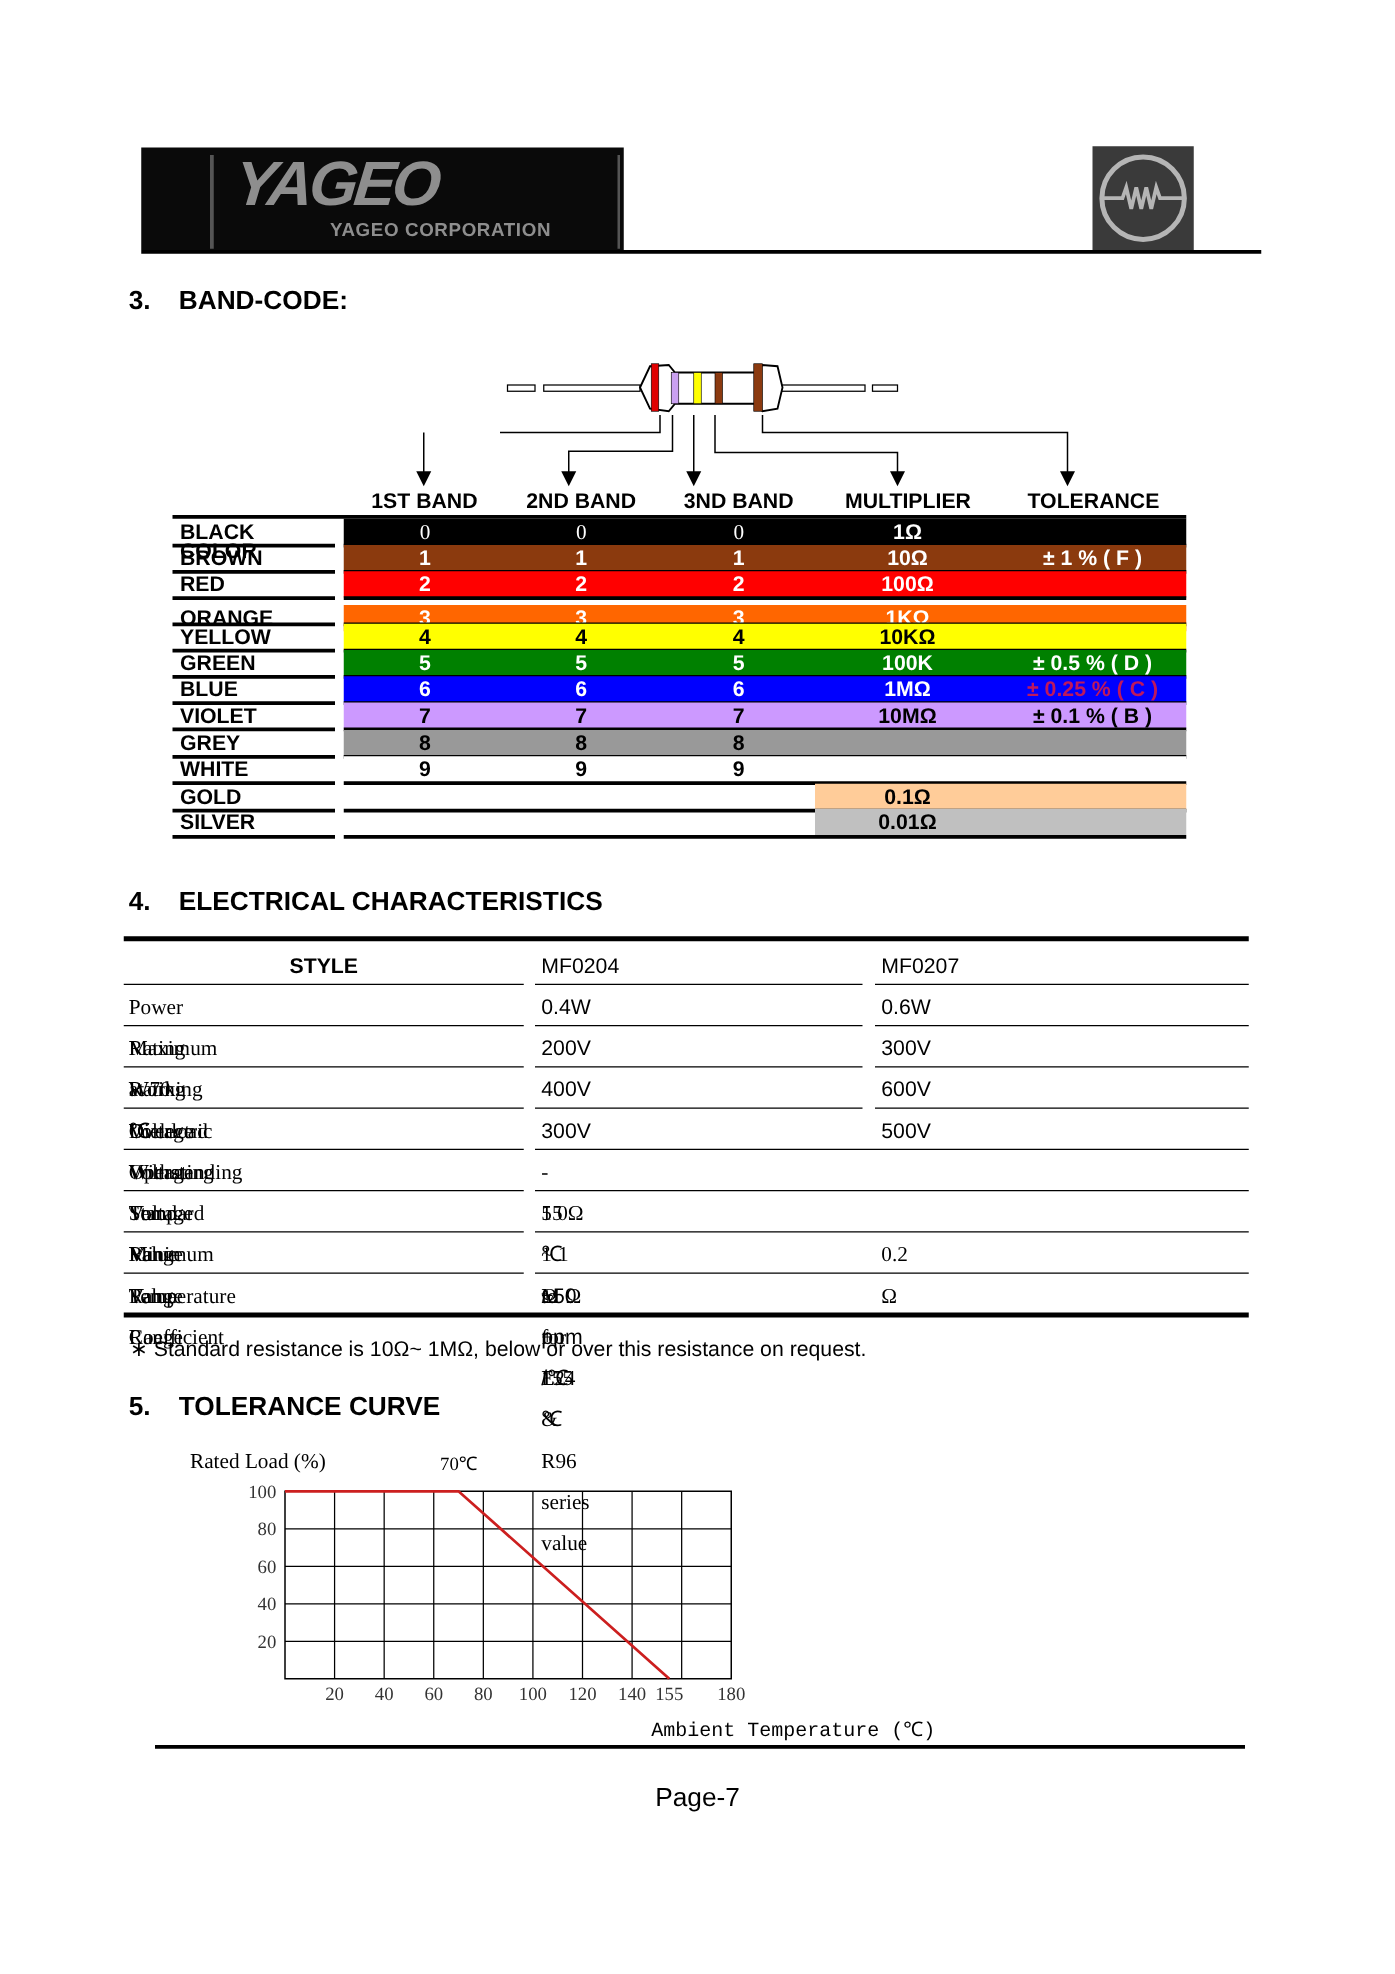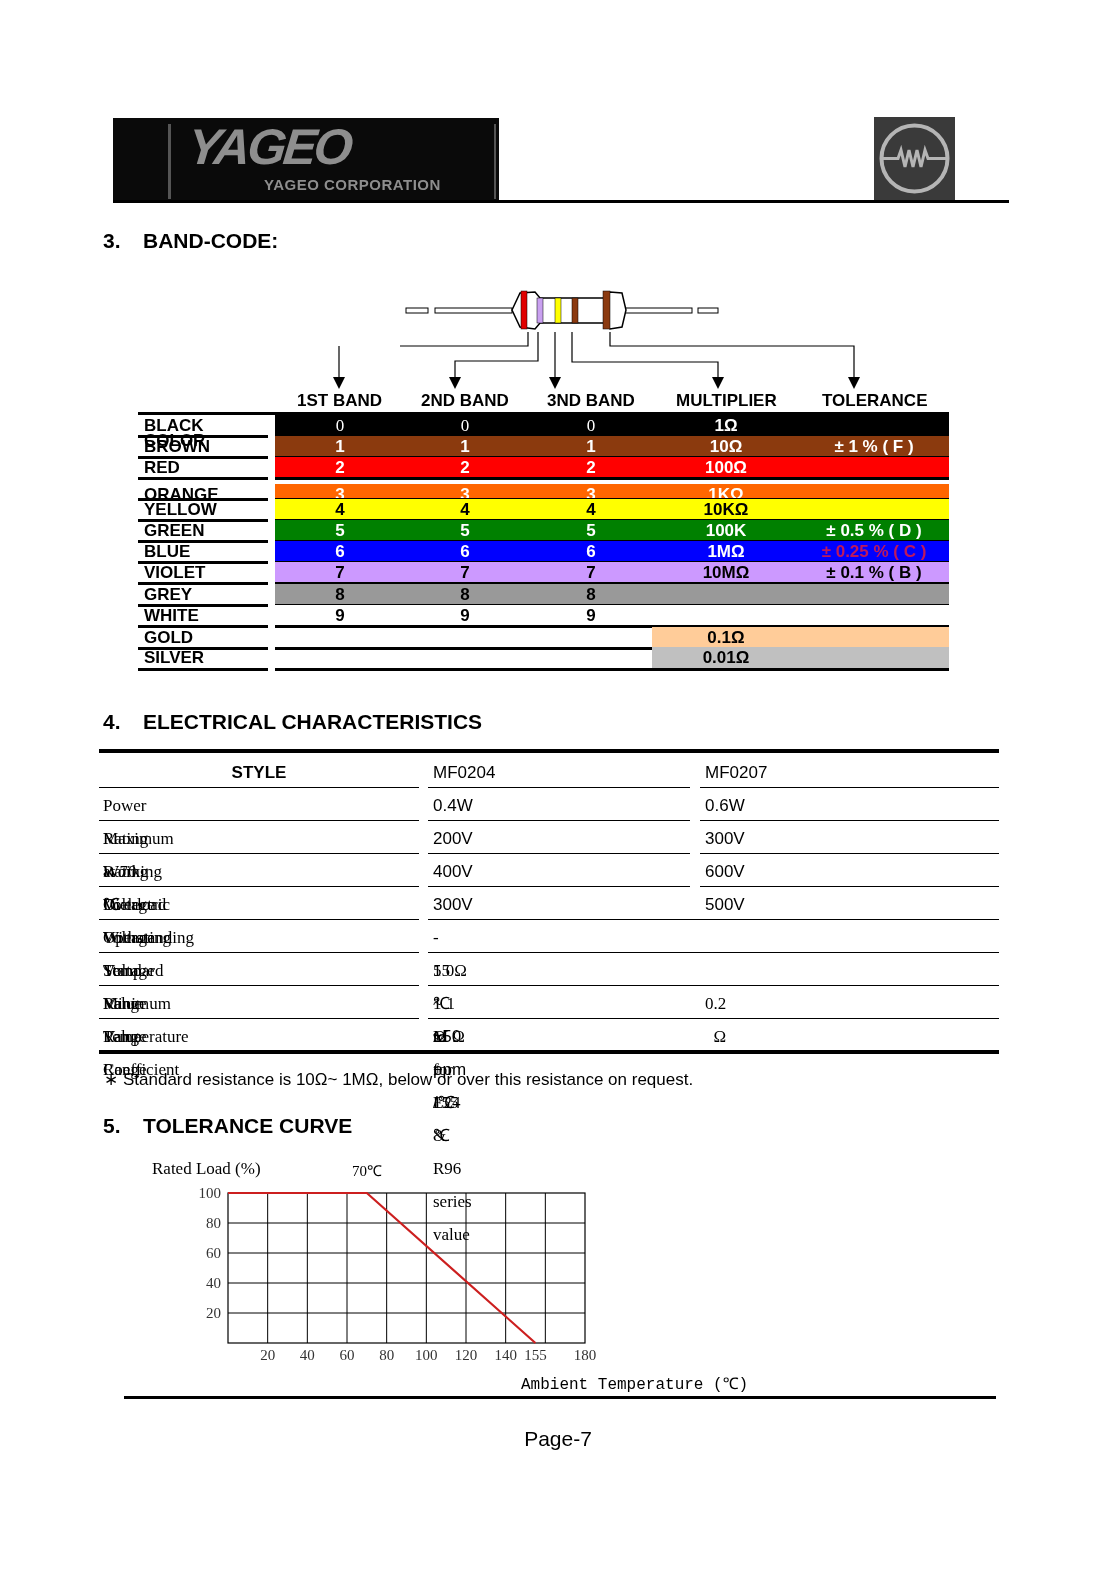--- a/index.html
+++ b/index.html
@@ -268,21 +268,21 @@
     <div class="abs et-serif" style="left: 103px; top: 921px; line-height: 33px; font-size: 17px;">Operating Temp. Range</div>
     <div class="abs et-serif" style="left: 433px; top: 921px; line-height: 33px; font-size: 17px;">- 55 ℃ to + 155 ℃</div>
     <div class="abs " style="left: 99px; top: 952px; width: 320px; height: 1px; background: rgb(0, 0, 0);"></div>
     <div class="abs " style="left: 428px; top: 952px; width: 571px; height: 1px; background: rgb(0, 0, 0);"></div>
     <div class="abs et-serif" style="left: 103px; top: 954px; line-height: 33px; font-size: 17px;">Standard Value Range</div>
     <div class="abs et-serif" style="left: 433px; top: 954px; line-height: 33px; font-size: 17px;">1 0Ω ~ 1 M Ω  for E24  &amp; R96 series value</div>
     <div class="abs " style="left: 99px; top: 985px; width: 320px; height: 1px; background: rgb(0, 0, 0);"></div>
     <div class="abs " style="left: 428px; top: 985px; width: 571px; height: 1px; background: rgb(0, 0, 0);"></div>
     <div class="abs et-serif" style="left: 103px; top: 987px; line-height: 33px; font-size: 17px;">Minimum Value Range</div>
     <div class="abs et-serif" style="left: 433px; top: 987px; line-height: 33px; font-size: 17px;">1 Ω</div>
-    <div class="abs et-serif" style="left: 705px; top: 987px; line-height: 33px; font-size: 17px; text-align: right;">0.2 Ω</div>
+    <div class="abs et-serif" style="left: 705px; top: 987px; line-height: 33px; font-size: 17px;">0.2 Ω</div>
     <div class="abs " style="left: 99px; top: 1018px; width: 320px; height: 1px; background: rgb(0, 0, 0);"></div>
     <div class="abs " style="left: 428px; top: 1018px; width: 571px; height: 1px; background: rgb(0, 0, 0);"></div>
     <div class="abs et-serif" style="left: 103px; top: 1020px; line-height: 33px; font-size: 17px;">Temperature Coefficient</div>
     <div class="abs et-sans" style="left: 433px; top: 1020px; line-height: 33px; font-size: 17px;">±50 ppm /℃</div>
   </div>
 
 <div class="abs" style="left:99px; top:1050px; width:900px; height:4px; background:#000;"></div>
 
 <div class="abs" style="left:104px; top:1069px; font-size:17px;">∗ Standard resistance is 10Ω~ 1MΩ, below or over this resistance on request.</div>
 

